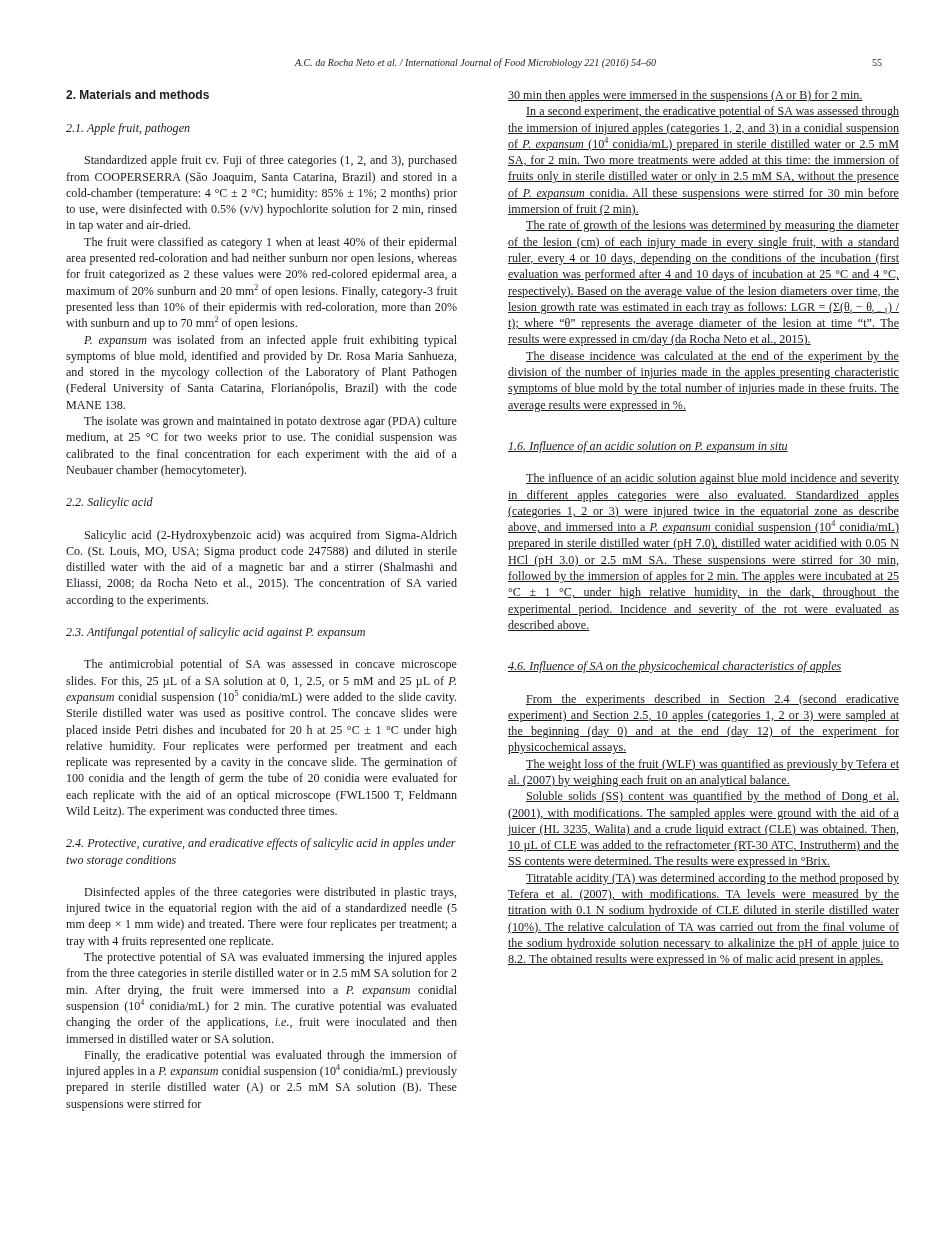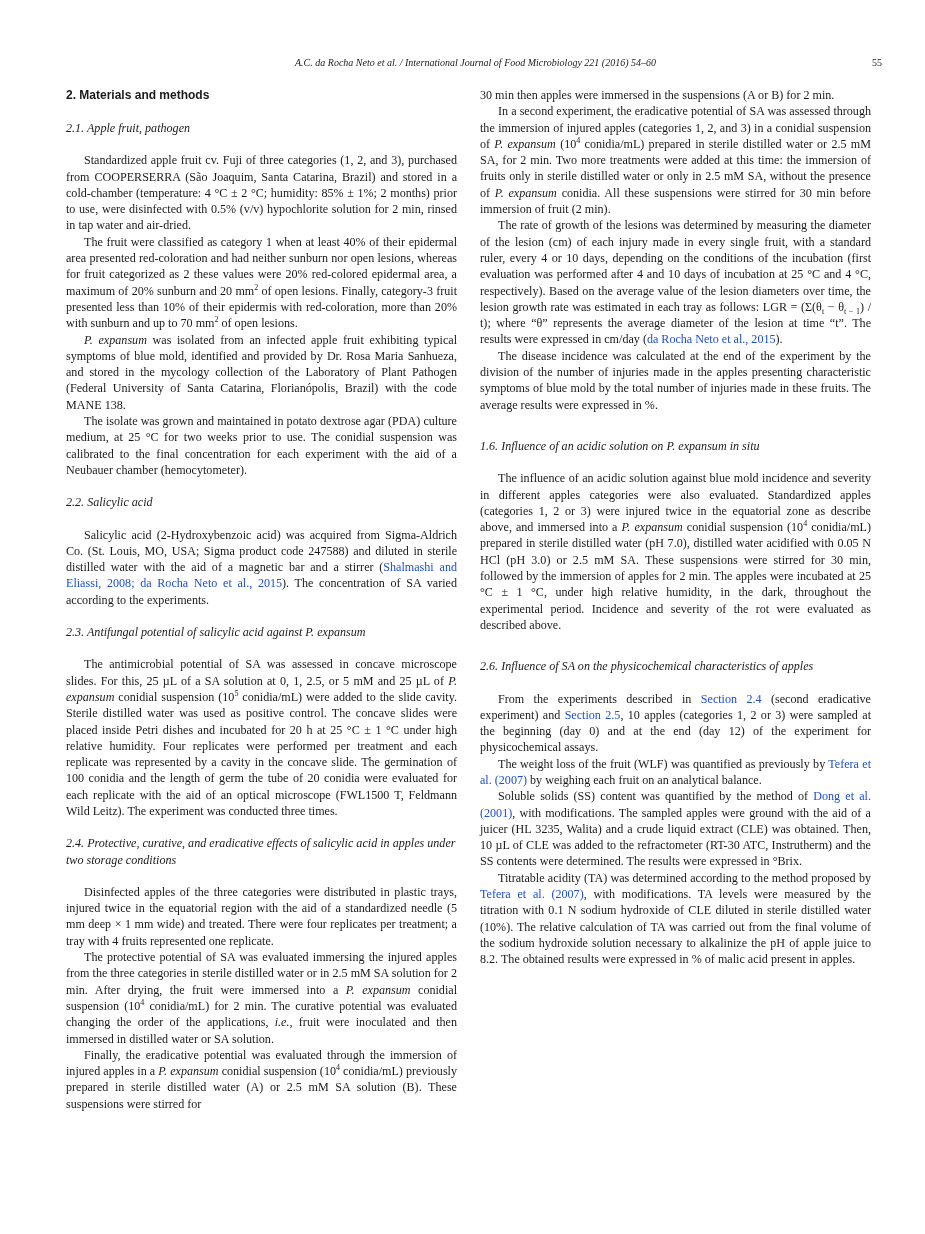--- a/index.html
+++ b/index.html
@@ -4,27 +4,27 @@
 <style>
   html, body { margin: 0; padding: 0; background: #ffffff; }
   body { width: 925px; height: 1234px; position: relative; overflow: hidden;
          font-family: "Liberation Serif", "DejaVu Serif", serif; color: #1a1a1a; }
   .running-head { position: absolute; top: 57px; left: 8px; width: 925px; height: 14px;
                   font-size: 10px; font-style: italic; }
   .running-head .rh-title { position: absolute; left: 287px; top: 0; }
   .running-head .rh-page { position: absolute; right: 51px; top: 0; font-style: normal; }
   .col { position: absolute; top: 87px; width: 391px; font-size: 12.1px; line-height: 16.3px; text-align: justify; }
   .col.left { left: 66px; }
-  .col.right { left: 480px; }
+  .col.right { left: 508px; text-decoration: underline; }
   .sec-title { font-family: "Liberation Sans", "DejaVu Sans", sans-serif; font-weight: bold; font-size: 12px; margin: 0 0 17px 0; line-height: 16px; }
   .subsec-title { font-style: italic; margin: 0 0 16px 0; text-align: left; }
   p { margin: 0; text-indent: 18px; }
   .gap { height: 16px; }
   .gap-lg { height: 25px; }
-  .lnk { color: #1d4ed8; }
+  .lnk { color: #0f172a; }
   sup { font-size: 8px; line-height: 0; vertical-align: super; }
   sub { font-size: 8px; line-height: 0; }
   i { font-style: italic; }
 </style>
 </head>
 <body>
 
 <div class="running-head">
   <span class="rh-title">A.C. da Rocha Neto et al. / International Journal of Food Microbiology 221 (2016) 54–60</span>
   <span class="rh-page">55</span>
@@ -59,18 +59,18 @@
     <p style="text-indent: 0px;">30 min then apples were immersed in the suspensions (A or B) for 2 min.</p>
   <p><span>In a second experiment, the eradicative potential of SA was assessed through the immersion of injured apples (categories 1, 2, and 3) in a conidial suspension of </span><i>P. expansum</i><span> (10</span><sup>4</sup><span> conidia/mL) prepared in sterile distilled water or 2.5 mM SA, for 2 min. Two more treatments were added at this time: the immersion of fruits only in sterile distilled water or only in 2.5 mM SA, without the presence of </span><i>P. expansum</i><span> conidia. All these suspensions were stirred for 30 min before immersion of fruit (2 min).</span></p>
   <p><span>The rate of growth of the lesions was determined by measuring the diameter of the lesion (cm) of each injury made in every single fruit, with a standard ruler, every 4 or 10 days, depending on the conditions of the incubation (first evaluation was performed after 4 and 10 days of incubation at 25 °C and 4 °C, respectively). Based on the average value of the lesion diameters over time, the lesion growth rate was estimated in each tray as follows: LGR = (Σ(θ</span><sub>t</sub><span> − θ</span><sub>t − 1</sub><span>) / t); where “θ” represents the average diameter of the lesion at time “t”. The results were expressed in cm/day (</span><a class="lnk">da Rocha Neto et al., 2015</a><span>).</span></p>
   <p><span>The disease incidence was calculated at the end of the experiment by the division of the number of injuries made in the apples presenting characteristic symptoms of blue mold by the total number of injuries made in these fruits. The average results were expressed in %.</span></p>
   <div class="gap-lg"></div>
 
   <div class="subsec-title">1.6. Influence of an acidic solution on P. expansum in situ</div>
   <p><span>The influence of an acidic solution against blue mold incidence and severity in different apples categories were also evaluated. Standardized apples (categories 1, 2 or 3) were injured twice in the equatorial zone as describe above, and immersed into a </span><i>P. expansum</i><span> conidial suspension (10</span><sup>4</sup><span> conidia/mL) prepared in sterile distilled water (pH 7.0), distilled water acidified with 0.05 N HCl (pH 3.0) or 2.5 mM SA. These suspensions were stirred for 30 min, followed by the immersion of apples for 2 min. The apples were incubated at 25 °C ± 1 °C, under high relative humidity, in the dark, throughout the experimental period. Incidence and severity of the rot were evaluated as described above.</span></p>
   <div class="gap-lg"></div>
 
-  <div class="subsec-title">2.6. Influence of SA on the physicochemical characteristics of apples</div>
+  <div class="subsec-title">4.6. Influence of SA on the physicochemical characteristics of apples</div>
   <p><span>From the experiments described in </span><a class="lnk">Section 2.4</a><span> (second eradicative experiment) and </span><a class="lnk">Section 2.5</a><span>, 10 apples (categories 1, 2 or 3) were sampled at the beginning (day 0) and at the end (day 12) of the experiment for physicochemical assays.</span></p>
   <p><span>The weight loss of the fruit (WLF) was quantified as previously by </span><a class="lnk">Tefera et al. (2007)</a><span> by weighing each fruit on an analytical balance.</span></p>
   <p><span>Soluble solids (SS) content was quantified by the method of </span><a class="lnk">Dong et al. (2001)</a><span>, with modifications. The sampled apples were ground with the aid of a juicer (HL 3235, Walita) and a crude liquid extract (CLE) was obtained. Then, 10 µL of CLE was added to the refractometer (RT-30 ATC, Instrutherm) and the SS contents were determined. The results were expressed in °Brix.</span></p>
   <p><span>Titratable acidity (TA) was determined according to the method proposed by </span><a class="lnk">Tefera et al. (2007)</a><span>, with modifications. TA levels were measured by the titration with 0.1 N sodium hydroxide of CLE diluted in sterile distilled water (10%). The relative calculation of TA was carried out from the final volume of the sodium hydroxide solution necessary to alkalinize the pH of apple juice to 8.2. The obtained results were expressed in % of malic acid present in apples.</span></p>
 </div>
 
 </body></html>

